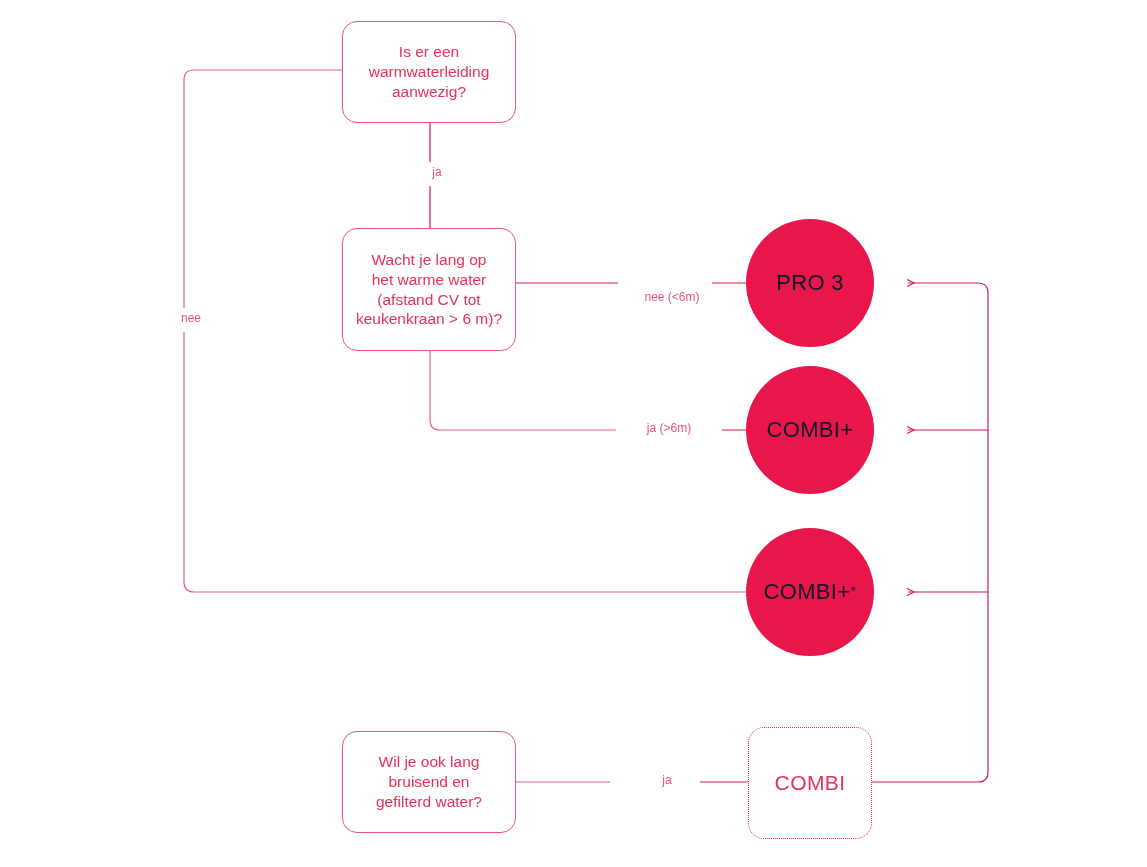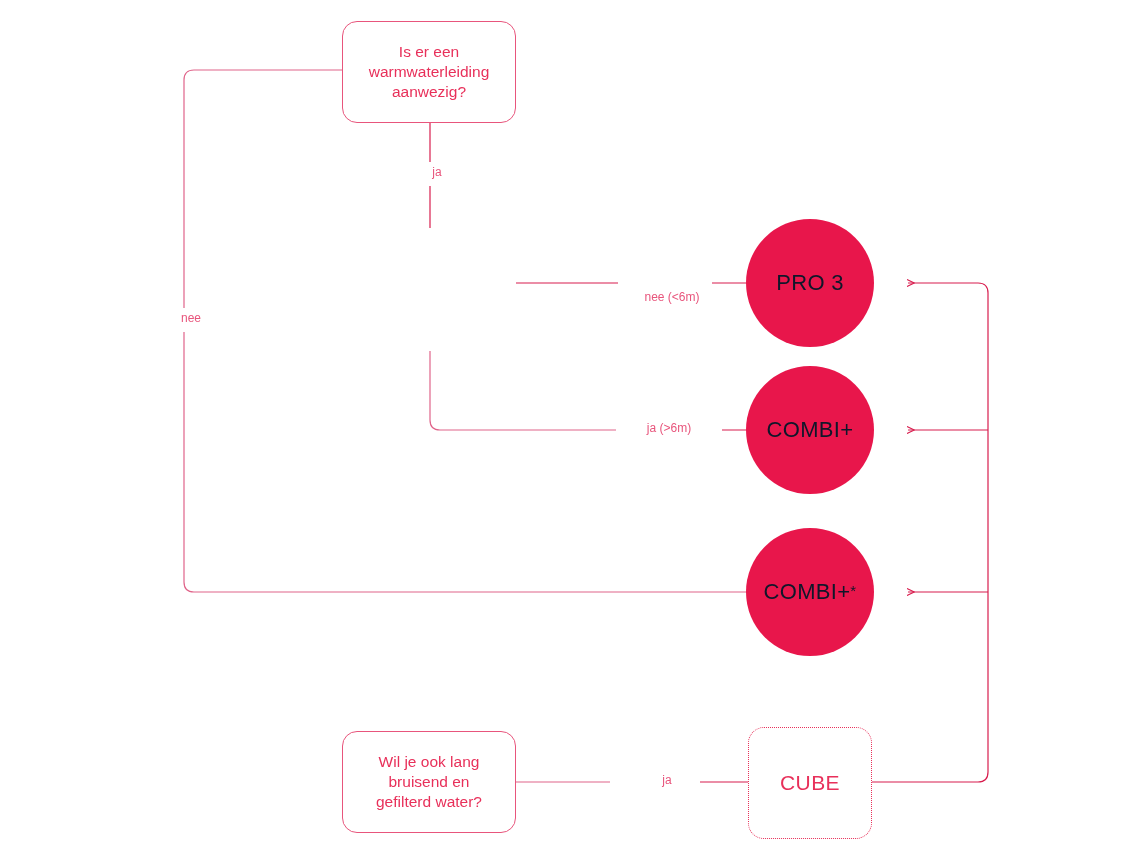--- a/index.html
+++ b/index.html
@@ -133,20 +133,26 @@
 </svg>
 
 <div class="layer">
 
   <div class="decision-box" style="left:342px; top:21px; width:174px; height:102px;">
     <span class="box-text">Is er een
 warmwaterleiding
 aanwezig?</span>
   </div>
 
+  <div class="decision-box" style="left:342px; top:228px; width:174px; height:123px;">
+    <span class="box-text">Wacht je lang op
+het warme water
+(afstand CV tot
+keukenkraan &gt; 6 m)?</span>
+  </div>
 
   <div class="decision-box" style="left:342px; top:731px; width:174px; height:102px;">
     <span class="box-text">Wil je ook lang
 bruisend en
 gefilterd water?</span>
   </div>
 
   <div class="result-circle" style="left:746px; top:219px; width:128px; height:128px;">
     <span>PRO 3</span>
   </div>
@@ -154,21 +160,21 @@
   <div class="result-circle" style="left:746px; top:366px; width:128px; height:128px;">
     <span>COMBI+</span>
   </div>
 
   <div class="result-circle" style="left:746px; top:528px; width:128px; height:128px;">
     <span>COMBI+</span>
       <span class="star">*</span>
   </div>
 
   <div class="dotted-box" style="left:748px; top:727px; width:124px; height:112px;">
-    <span>CUBE</span>
+    <span>COMBI</span>
   </div>
 
 </div>
 
 <div class="layer">
 
   <div class="edge-label" style="left:411px; top:163px; width:38px;">
     <span>ja</span>
   </div>
 

